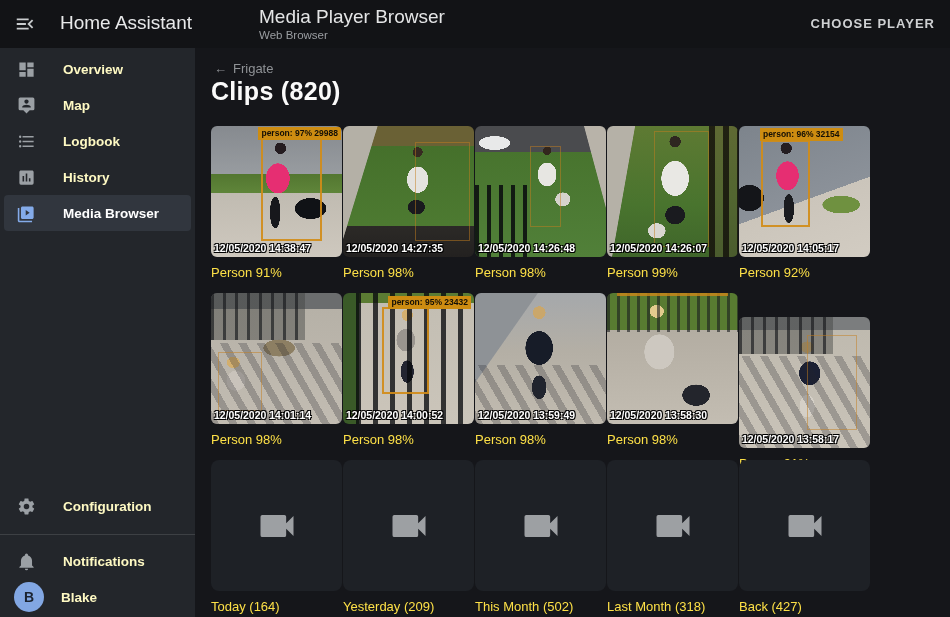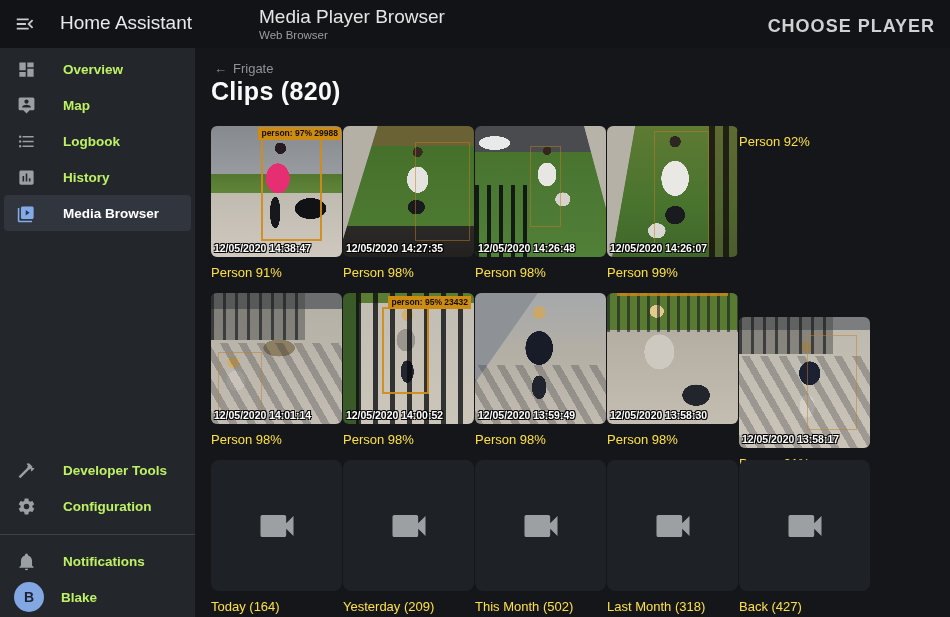--- a/index.html
+++ b/index.html
@@ -10,28 +10,28 @@
     -webkit-font-smoothing:antialiased;
   }
   
   .topbar { position:absolute; top:0; left:0; width:950px; height:48px; background:#121316; z-index:6; }
   .menu-btn { position:absolute; left:14px; top:13px; width:24px; height:24px; cursor:pointer; }
   .menu-btn svg { width:22px; height:22px; fill:#c9ccce; }
   .ha-title { position:absolute; left:60px; top:12px; font-size:19px; color:#e8e9ea; }
   .mp-title-wrap { position:absolute; left:259px; top:6px; }
   .mp-title { font-size:19px; color:#e4e5e6; line-height:1.15; }
   .mp-subtitle { font-size:11.5px; color:#9a9da1; margin-top:1px; }
-  .choose-player { position:absolute; right:15px; top:16px; font-size:18px; font-weight:bold;
+  .choose-player { position:absolute; right:15px; top:16px; font-size:13px; font-weight:bold;
     letter-spacing:1px; color:#cfd1d3; cursor:pointer; }
   
   .sidebar { position:absolute; top:48px; left:0; width:195px; height:569px; background:#23262b; z-index:5; }
   .side-item { position:absolute; left:4px; width:187px; height:36px; border-radius:4px;
     display:flex; align-items:center; padding-left:13px; cursor:pointer; }
   .side-item svg { width:19px; height:19px; fill:#9ba0a5; flex:0 0 auto; }
-  .side-label { font-size:13.5px; color:#bef264; font-weight:bold; margin-left:27px; white-space:nowrap; }
+  .side-label { font-size:13.5px; color:#fef9c3; font-weight:bold; margin-left:27px; white-space:nowrap; }
   .side-item.selected { background:#31363e; }
   .side-item.selected svg { fill:#84abe9; }
   .side-item.selected .side-label { color:#ffffff; }
   .side-divider { position:absolute; left:0; top:486px; width:195px; height:0; border-top:1px solid rgba(255,255,255,.12); }
   .avatar { width:30px; height:30px; border-radius:50%; background:#82a7e3; color:#1b2330;
     font-weight:bold; font-size:14px; display:flex; align-items:center; justify-content:center; flex:0 0 auto; margin-left:-3px; }
   .avatar + .side-label { margin-left:17px; }
   
   .content { position:absolute; top:48px; left:195px; width:755px; height:569px; background:#15161a; overflow:hidden; }
   .breadcrumb { position:absolute; left:19px; top:13px; font-size:13px; color:#8f9296;
@@ -164,26 +164,20 @@
         <path d="M17,17H15V13H17V17M13,17H11V7H13V17M9,17H7V10H9V17M19,3H5C3.89,3 3,3.9 3,5V19A2,2 0 0,0 5,21H19A2,2 0 0,0 21,19V5C21,3.89 20.1,3 19,3Z"></path>
       </svg>
     <span class="side-label">History</span>
   </div>
   <div class="side-item selected" style="top:147px">
     <svg viewBox="0 0 24 24" fill-rule="evenodd">
         <path d="M19,3H7C5.9,3 5,3.9 5,5V17C5,18.1 5.9,19 7,19H19C20.1,19 21,18.1 21,17V5C21,3.9 20.1,3 19,3M11,14.5V7.5L16,11L11,14.5M3,5H1V21C1,22.1 1.9,23 3,23H19V21H3V5Z"></path>
       </svg>
     <span class="side-label">Media Browser</span>
   </div>
-  <div class="side-item" style="top:404px">
-    <svg viewBox="0 0 24 24">
-        <path d="M2,19.63L13.43,8.2L12.72,7.5L14.14,6.07L12,3.89C13.2,2.7 15.09,2.7 16.27,3.89L19.87,7.5L18.45,8.91H21.29L22,9.62L18.45,13.21L17.74,12.5V9.62L16.27,11.04L15.56,10.33L4.13,21.76L2,19.63Z"></path>
-      </svg>
-    <span class="side-label">Developer Tools</span>
-  </div>
   <div class="side-item" style="top:440px">
     <svg viewBox="0 0 24 24" fill-rule="evenodd">
         <path d="M12,15.5A3.5,3.5 0 0,1 8.5,12A3.5,3.5 0 0,1 12,8.5A3.5,3.5 0 0,1 15.5,12A3.5,3.5 0 0,1 12,15.5M19.43,12.97C19.47,12.65 19.5,12.33 19.5,12C19.5,11.67 19.47,11.34 19.43,11L21.54,9.37C21.73,9.22 21.78,8.95 21.66,8.73L19.66,5.27C19.54,5.05 19.27,4.96 19.05,5.05L16.56,6.05C16.04,5.66 15.5,5.32 14.87,5.07L14.5,2.42C14.46,2.18 14.25,2 14,2H10C9.75,2 9.54,2.18 9.5,2.42L9.13,5.07C8.5,5.32 7.96,5.66 7.44,6.05L4.95,5.05C4.73,4.96 4.46,5.05 4.34,5.27L2.34,8.73C2.21,8.95 2.27,9.22 2.46,9.37L4.57,11C4.53,11.34 4.5,11.67 4.5,12C4.5,12.33 4.53,12.65 4.57,12.97L2.46,14.63C2.27,14.78 2.21,15.05 2.34,15.27L4.34,18.73C4.46,18.95 4.73,19.03 4.95,18.95L7.44,17.94C7.96,18.34 8.5,18.68 9.13,18.93L9.5,21.58C9.54,21.82 9.75,22 10,22H14C14.25,22 14.46,21.82 14.5,21.58L14.87,18.93C15.5,18.67 16.04,18.34 16.56,17.94L19.05,18.95C19.27,19.03 19.54,18.95 19.66,18.73L21.66,15.27C21.78,15.05 21.73,14.78 21.54,14.63L19.43,12.97Z"></path>
       </svg>
     <span class="side-label">Configuration</span>
   </div>
   <div class="side-divider"></div>
   <div class="side-item" style="top:495px">
     <svg viewBox="0 0 24 24">
         <path d="M21,19V20H3V19L5,17V11C5,7.9 7.03,5.17 10,4.29C10,4.19 10,4.1 10,4A2,2 0 0,1 12,2A2,2 0 0,1 14,4C14,4.1 14,4.19 14,4.29C16.97,5.17 19,7.9 19,11V17L21,19M14,21A2,2 0 0,1 12,23A2,2 0 0,1 10,21H14Z"></path>
@@ -229,20 +223,25 @@
     </div>
     <div class="card">
       <div class="thumb t4">
         <div class="art porch-r"></div>
         <div class="bbox faint" style="left:36%; top:4%; width:42%; height:88%"></div>
         <div class="ts">12/05/2020 14:26:07</div>
       </div>
       <div class="caption">Person 99%</div>
     </div>
     <div class="card">
+      <div class="thumb t5">
+        <span class="chip" style="top:2px; left:16%">person: 96% 32154</span>
+        <div class="bbox" style="left:17%; top:11%; width:37%; height:66%"></div>
+        <div class="ts">12/05/2020 14:05:17</div>
+      </div>
       <div class="caption">Person 92%</div>
     </div>
   </div>
 
   <div class="row row2">
     <div class="card">
       <div class="thumb t6">
         <div class="art gate-tl"></div>
         <div class="art stripes" style="top:38%"></div>
         <div class="bbox faint" style="left:5%; top:45%; width:34%; height:45%"></div>

